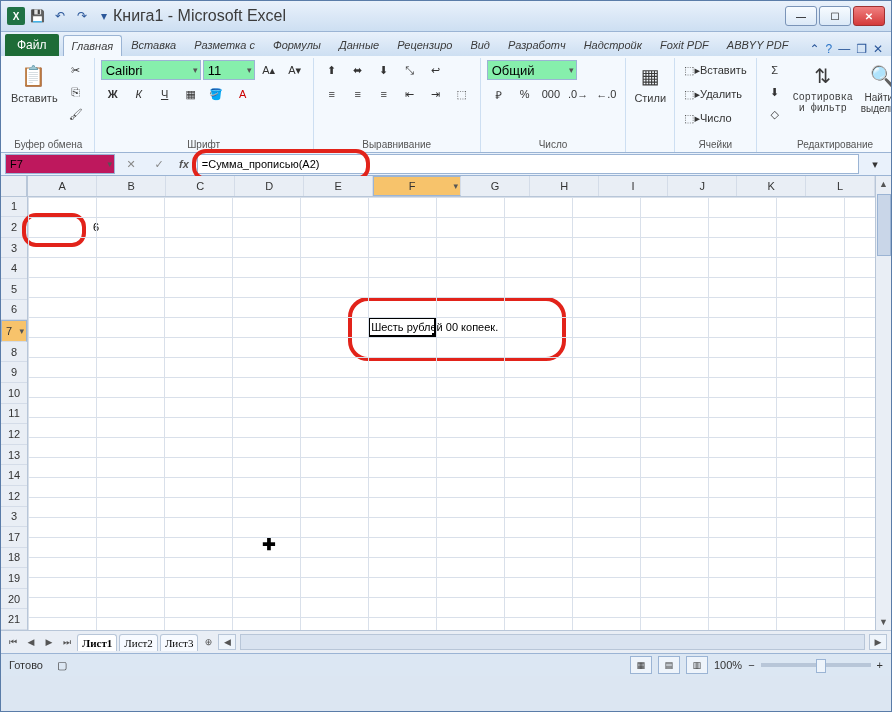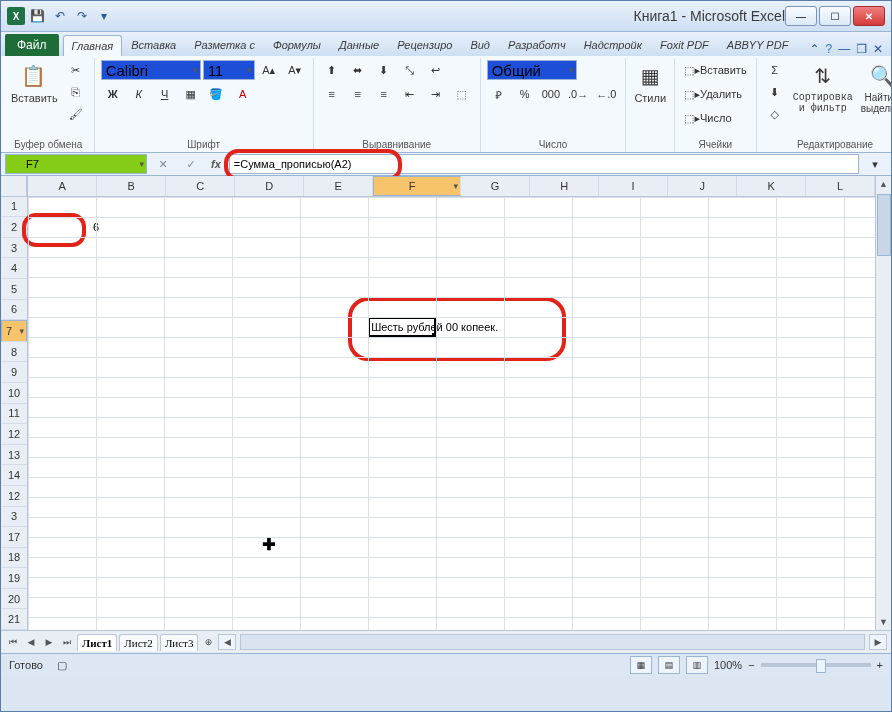--- a/index.html
+++ b/index.html
@@ -40,23 +40,23 @@
     color:#fff;font-weight:bold;font-size:10px;
     border-radius:2px;
   }
   .titlebar .qat .ico {
     width: 18px; height: 18px;
     display:flex;align-items:center;justify-content:center;
     color:#2b579a;font-size:12px;
   }
   .titlebar .title {
     flex:1;
-    text-align:right;
+    text-align:left;
     color:#3b3b3b;
-    font-size:14px;
+    font-size:16px;
   }
   .titlebar .winbtns {
     display:flex;
     gap:2px;
   }
   .titlebar .winbtns .wb {
     width:30px;height:18px;
     border:1px solid #7a94b8;
     background:linear-gradient(#f7fbff,#dce9f7);
     display:flex;align-items:center;justify-content:center;
@@ -131,34 +131,34 @@
   .bigbtn .ic{width:28px;height:28px;display:flex;align-items:center;justify-content:center;font-size:20px;}
   .col{display:flex;flex-direction:column;gap:2px;}
   .row{display:flex;gap:2px;align-items:center;}
   .smbtn{
     height:18px;min-width:18px;padding:0 2px;
     display:flex;align-items:center;justify-content:center;
     border:1px solid transparent;font-size:11px;color:#333;
   }
   .sel{
     height:18px;
-    border:1px solid #9bb4d4;background:#1d4ed8;font-size:15px;
+    border:1px solid #9bb4d4;background:#86efac;font-size:13px;
     display:flex;align-items:center;padding:0 14px 0 4px;
     position:relative;
   }
   .sel:after{content:"▾";position:absolute;right:2px;color:#555;font-size:9px;}
 
   
   .fxrow{
     height:22px;background:#e9f1fb;display:flex;align-items:center;
     border-bottom:1px solid #9bb4d4;padding:0 4px;gap:4px;
   }
   .namebox{
-    width:100px;height:18px;background:#84cc16;border:1px solid #9bb4d4;
-    display:flex;align-items:center;padding:0 20px;font-size:11px;
+    width:100px;height:18px;background:#be185d;border:1px solid #9bb4d4;
+    display:flex;align-items:center;padding:0 4px;font-size:11px;
     position:relative;
   }
   .namebox:after{content:"▾";position:absolute;right:2px;color:#555;font-size:9px;}
   .fxlabel{font-style:italic;font-weight:bold;color:#555;padding:0 4px;}
   .formula{
     flex:1;height:18px;background:#fff;border:1px solid #9bb4d4;
     display:flex;align-items:center;padding:0 4px;font-size:11px;
     position:relative;
   }
 

